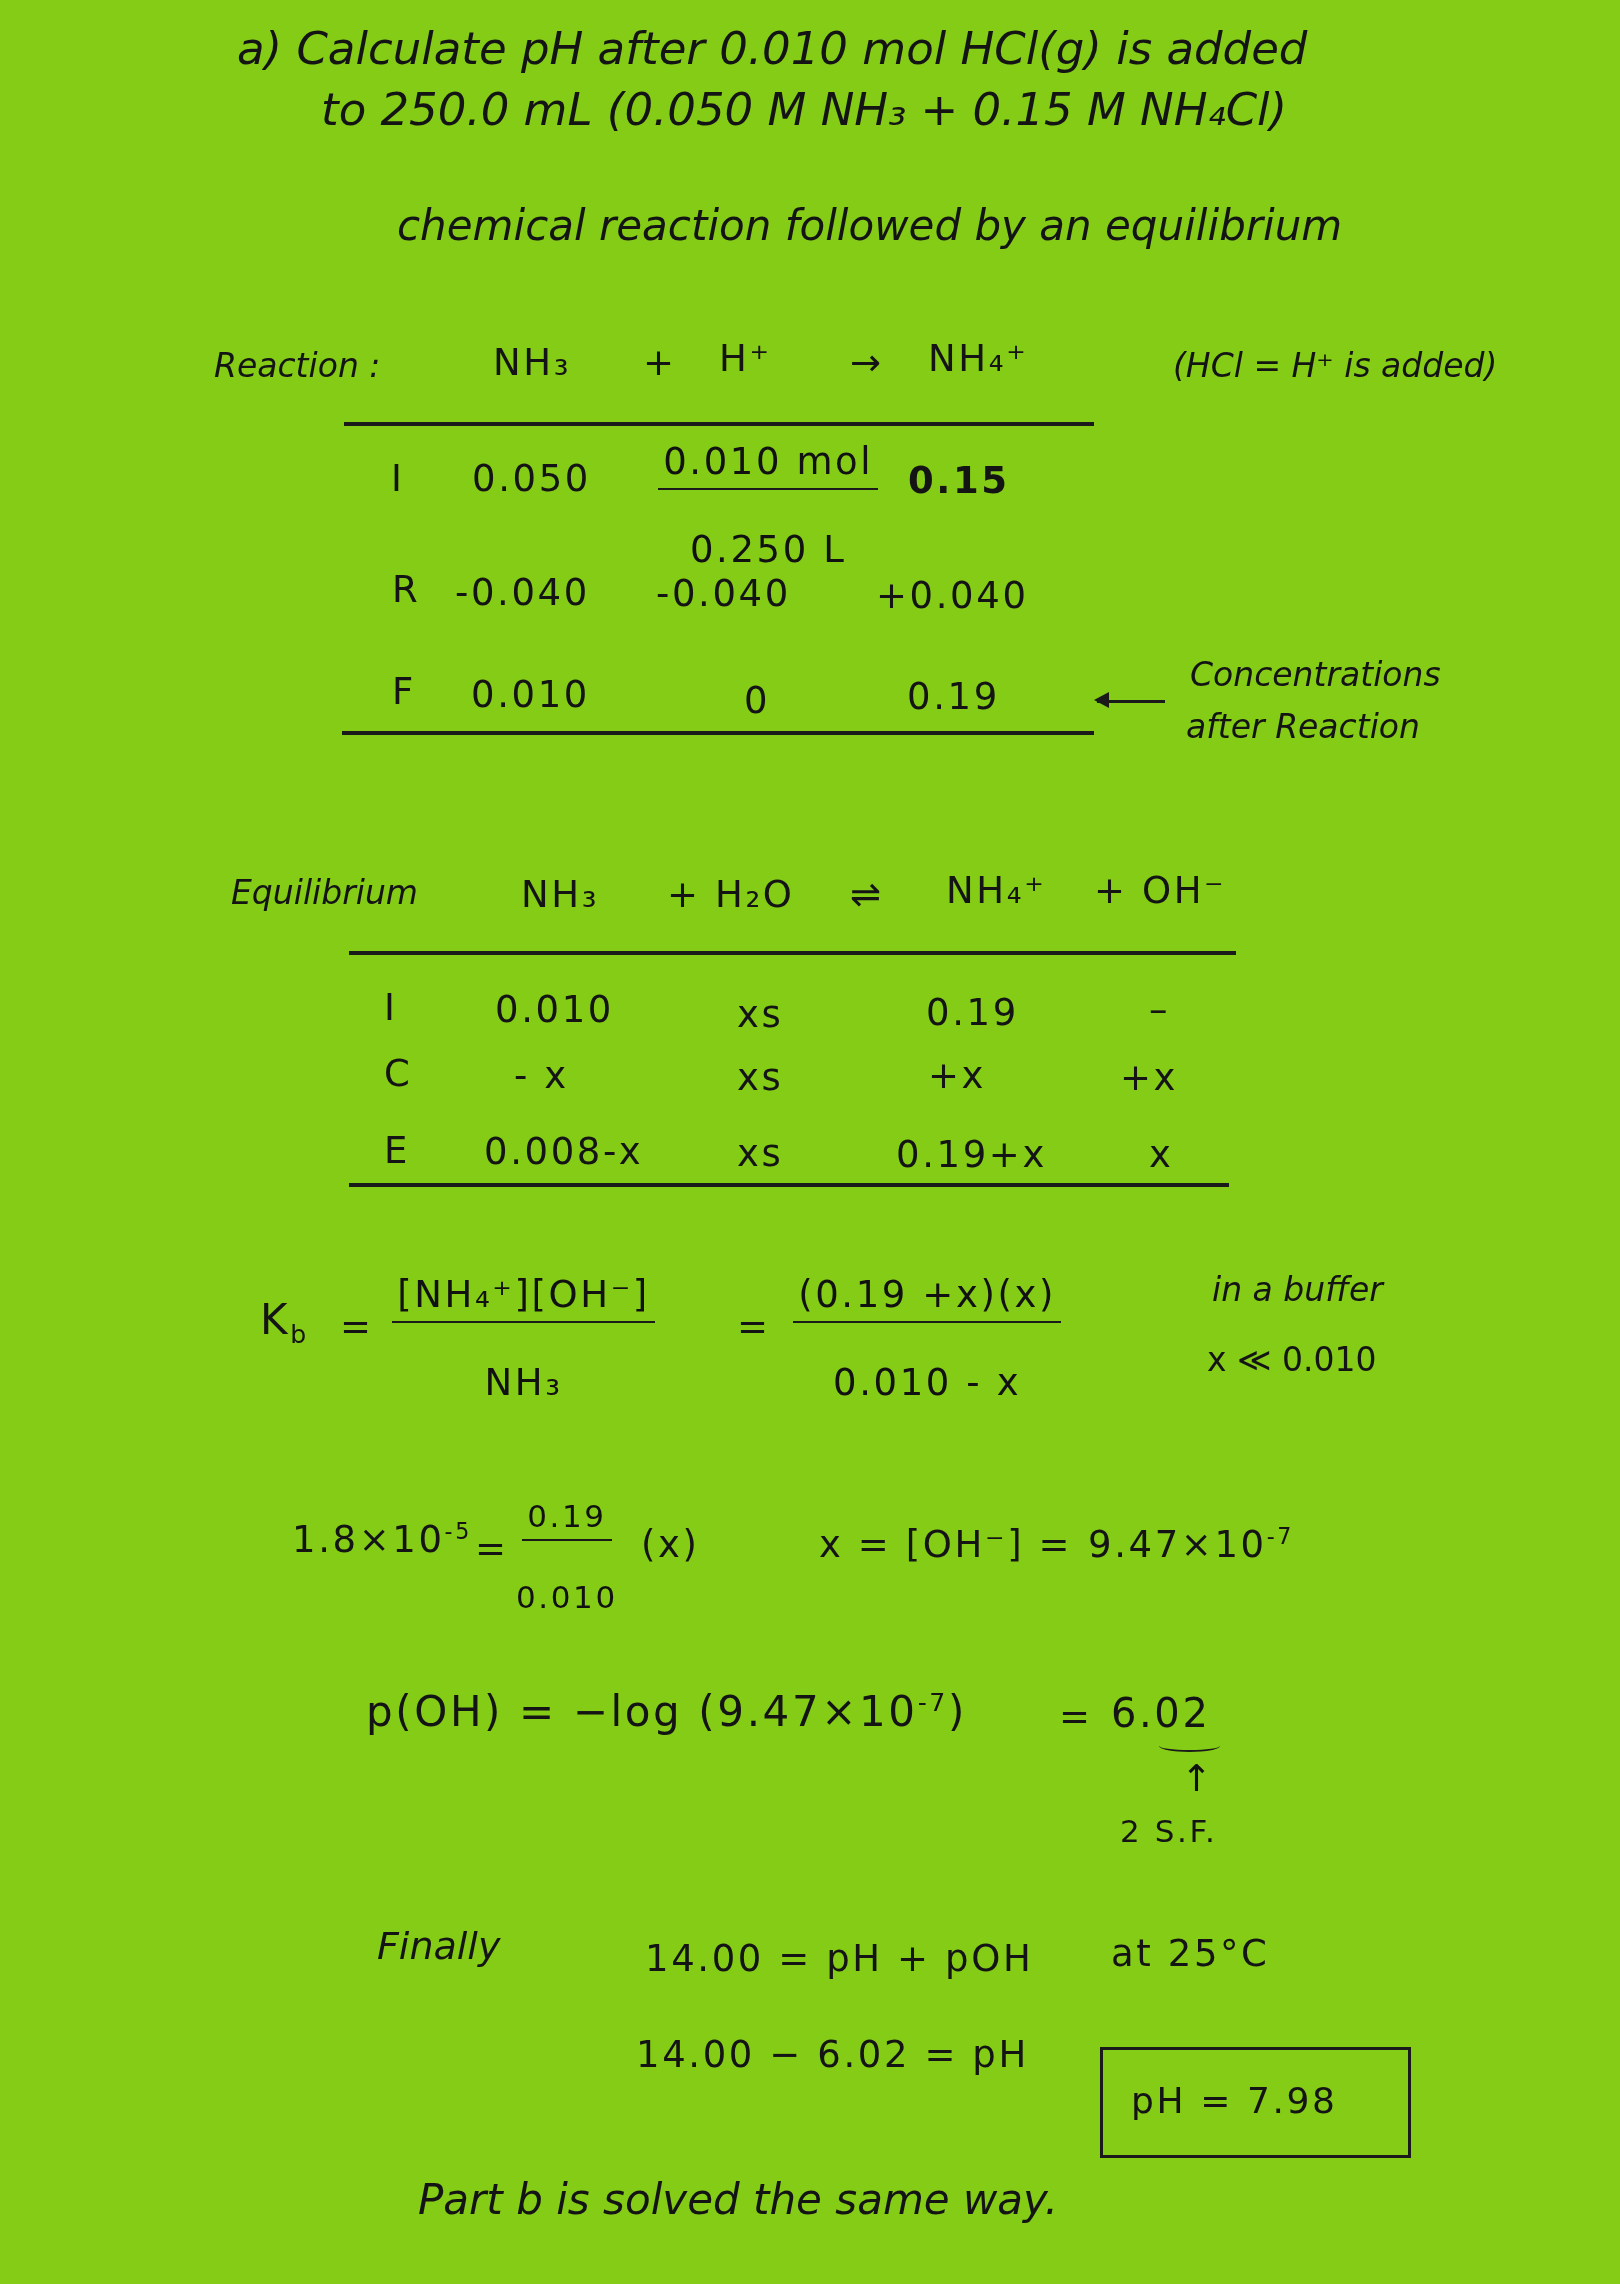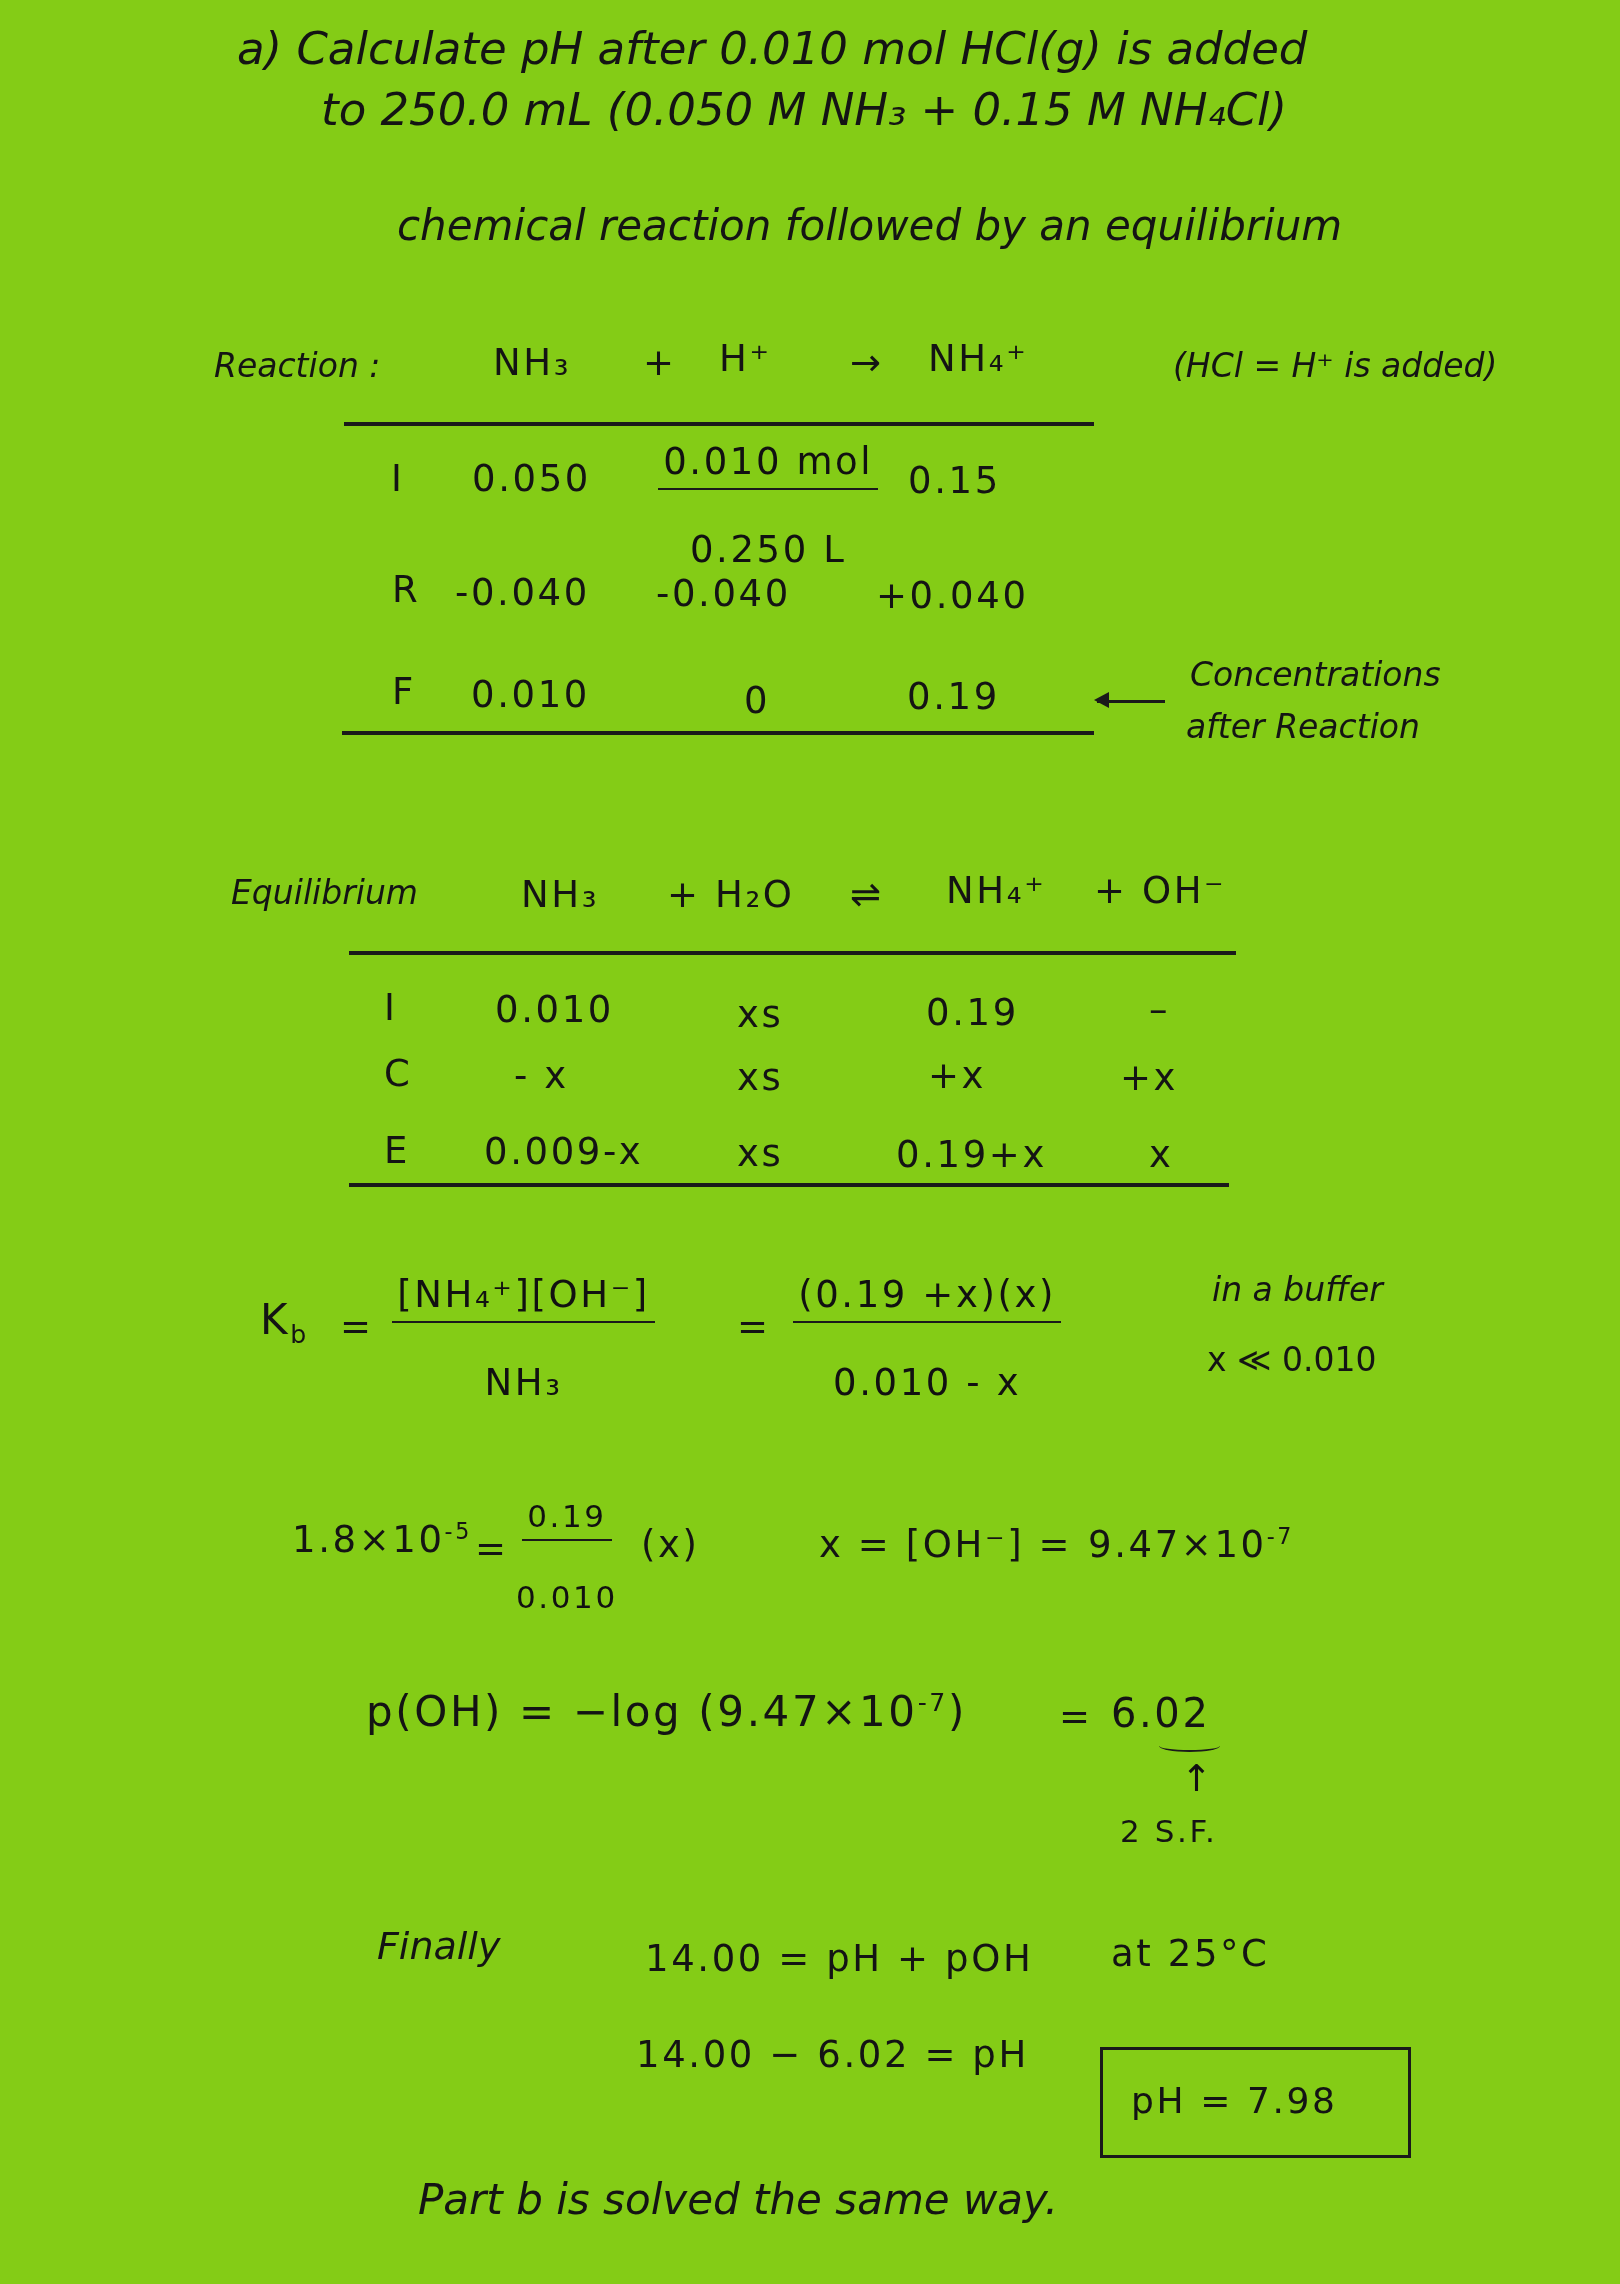--- a/index.html
+++ b/index.html
@@ -41,21 +41,21 @@
   <div class="t tbl" style="left:928px; top:340px;">NH₄⁺</div>
   <div class="t sm" style="left:1173px; top:349px;">(HCl = H⁺ is added)</div>
   <div class="rule" style="left:344px; top:422px; width:750px;"></div>
 
   <div class="t tbl" style="left:391px; top:460px;">I</div>
   <div class="t tbl" style="left:472px; top:460px;">0.050</div>
   <div class="frac tbl" style="left:658px; top:440px;">
     <span class="num">0.010 mol</span>
     <span class="den">0.250 L</span>
   </div>
-  <div class="t tbl" style="left:908px; top:462px;">0.15</div>
+  <div class="t tbl" style="left:908px; top:462px;font-weight:bold;">0.15</div>
 
   <div class="t tbl" style="left:392px; top:571px;">R</div>
   <div class="t tbl" style="left:455px; top:574px;">-0.040</div>
   <div class="t tbl" style="left:656px; top:575px;">-0.040</div>
   <div class="t tbl" style="left:876px; top:577px;">+0.040</div>
 
   <div class="t tbl" style="left:392px; top:673px;">F</div>
   <div class="t tbl" style="left:471px; top:676px;">0.010</div>
   <div class="t tbl" style="left:744px; top:682px;">0</div>
   <div class="t tbl" style="left:907px; top:678px;">0.19</div>
@@ -79,21 +79,21 @@
   <div class="t tbl" style="left:926px; top:994px;">0.19</div>
   <div class="t tbl" style="left:1149px; top:991px;">–</div>
 
   <div class="t tbl" style="left:384px; top:1055px;">C</div>
   <div class="t tbl" style="left:514px; top:1057px;">- x</div>
   <div class="t tbl" style="left:737px; top:1059px;">xs</div>
   <div class="t tbl" style="left:928px; top:1057px;">+x</div>
   <div class="t tbl" style="left:1120px; top:1059px;">+x</div>
 
   <div class="t tbl" style="left:384px; top:1132px;">E</div>
-  <div class="t tbl" style="left:484px; top:1133px;">0.009-x</div>
+  <div class="t tbl" style="left:484px; top:1133px;">0.008-x</div>
   <div class="t tbl" style="left:737px; top:1135px;">xs</div>
   <div class="t tbl" style="left:896px; top:1136px;">0.19+x</div>
   <div class="t tbl" style="left:1149px; top:1136px;">x</div>
   <div class="rule" style="left:349px; top:1183px; width:880px;"></div>
 
   <div class="t tbl" style="left:260px; top:1299px; font-size:42px;">
     <span>K</span><sub>b</sub>
   </div>
   <div class="t tbl" style="left:340px; top:1308px;">=</div>
   <div class="frac tbl" style="left:392px; top:1273px;">

